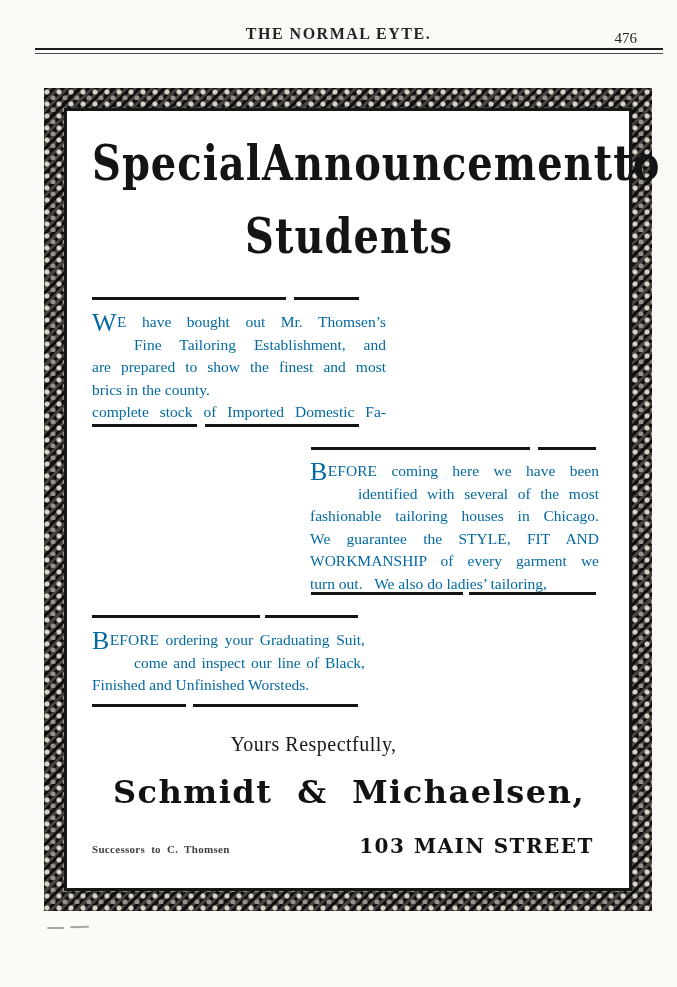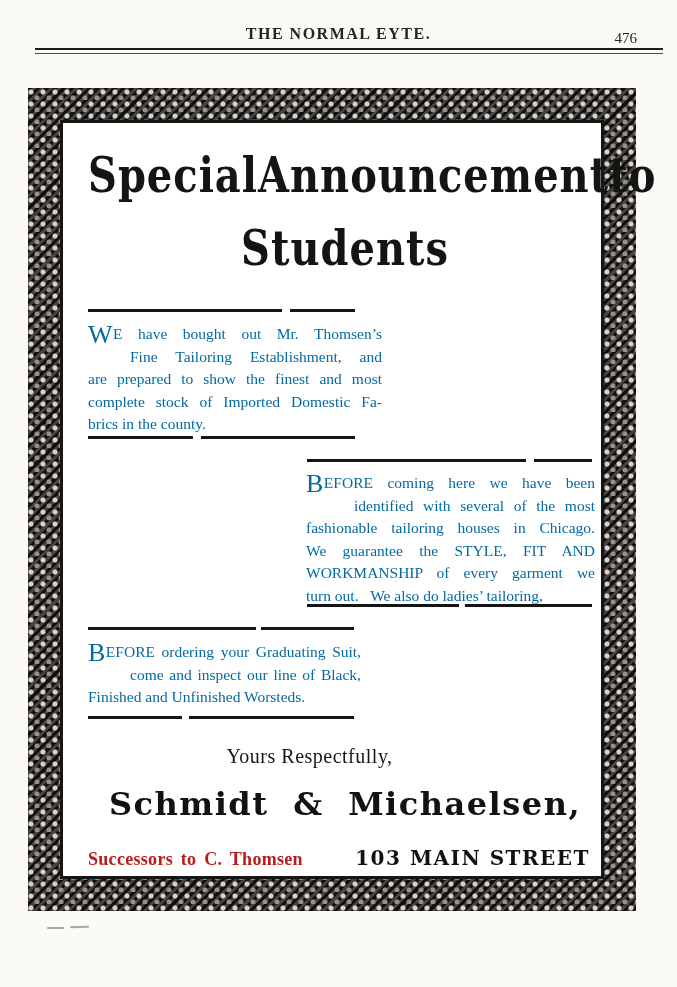--- a/index.html
+++ b/index.html
@@ -30,23 +30,23 @@
     position:absolute;right:40px;top:5px;
     font-size:15px;color:#242424;margin-left:16px;
   }
   .header-rule{
     position:absolute;top:48px;left:35px;width:628px;height:3px;
     border-top:2px solid #1b1b1b;
     border-bottom:1px solid #4a4a4a;
   }
   
   .ad-frame{
-    position:absolute;left:28px;top:88px;width:608px;height:823px;
+    position:absolute;left:44px;top:88px;width:608px;height:823px;
     box-sizing:border-box;
-    padding:32px;
+    padding:20px;
     background-color:#242220;
     background-image:
       radial-gradient(circle at 3px 4px, #d8d3c8 2px, rgba(216,211,200,0) 3.1px),
       radial-gradient(circle at 9px 10px, #96918a 2px, rgba(150,145,138,0) 3.1px),
       repeating-linear-gradient(135deg, rgba(0,0,0,.55) 0 3px, rgba(170,164,155,.25) 3px 6px);
     background-size:12px 12px,12px 12px,auto;
   }
   .ad-inner{
     position:relative;
     width:100%;height:100%;
@@ -115,22 +115,22 @@
     font-size:32px;
     letter-spacing:1.5px;word-spacing:12px;
     color:#121212;
     white-space:nowrap;
   }
   .bottom-row{
     position:absolute;left:25px;top:723px;width:502px;
     display:flex;justify-content:space-between;align-items:baseline;
   }
   .successors{
-    font-size:18px;font-weight:700;letter-spacing:.3px;word-spacing:3px;
-    color:#b91c1c;
+    font-size:11px;font-weight:700;letter-spacing:.3px;word-spacing:3px;
+    color:#404040;
   }
   .address{
     font-family:"DejaVu Serif", serif;
     font-size:20px;font-weight:700;letter-spacing:1.5px;
     color:#121212;
     white-space:nowrap;
   }
   
   .pen-mark{position:absolute;height:2px;background:#a9a6a0;border-radius:1px;}
   .pm1{left:47px;top:927px;width:17px;}
@@ -156,22 +156,22 @@
         <span>to</span>
       </div>
       <div class="title-line title-2">Students</div>
 
       <div class="rule r0"></div>
 
       <div class="para p1">
         <div class="tline"><span class="init">W</span><span>E have bought out Mr. Thomsen’s</span></div>
         <div class="tline ind42">Fine Tailoring Establishment, and</div>
         <div class="tline">are prepared to show the finest and most</div>
+        <div class="tline last">brics in the county.</div>
         <div class="tline">complete stock of Imported Domestic Fa-</div>
-        <div class="tline last">brics in the county.</div>
       </div>
 
       <div class="rule r1"></div>
       <div class="rule r2"></div>
 
       <div class="para p2">
         <div class="tline"><span class="init">B</span><span>EFORE coming here we have been</span></div>
         <div class="tline ind48">identified with several of the most</div>
         <div class="tline">fashionable tailoring houses in Chicago.</div>
         <div class="tline">We guarantee the STYLE, FIT AND</div>

